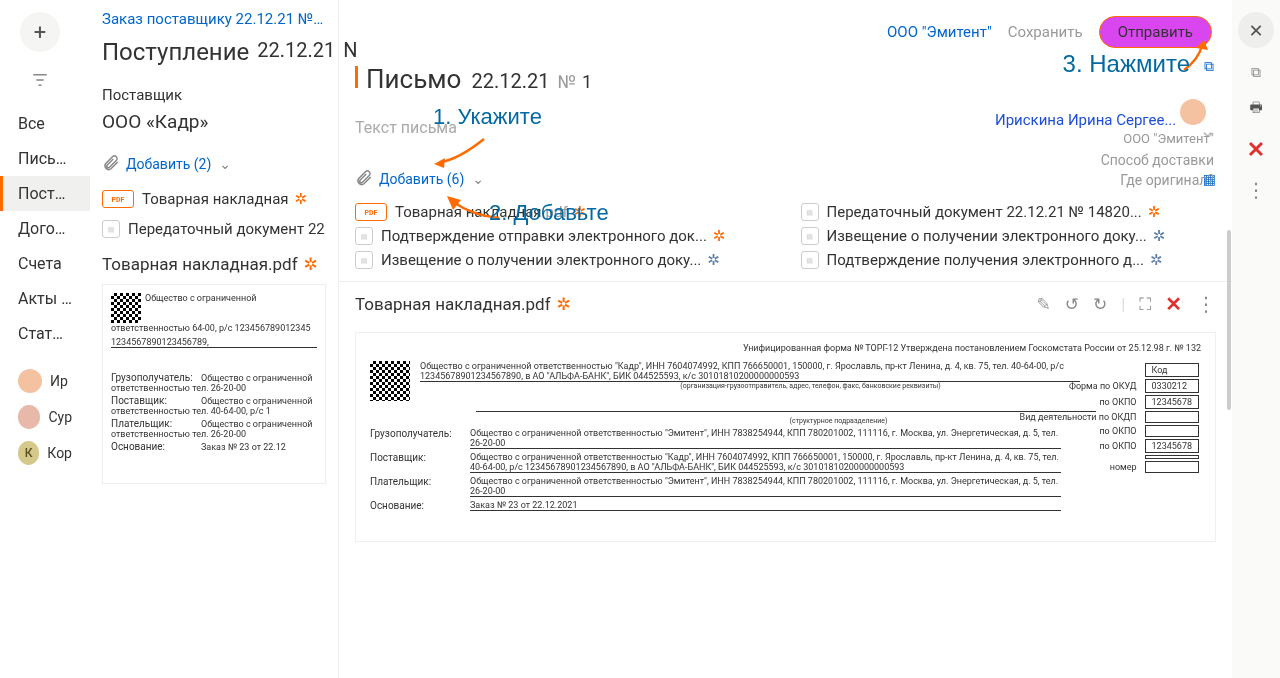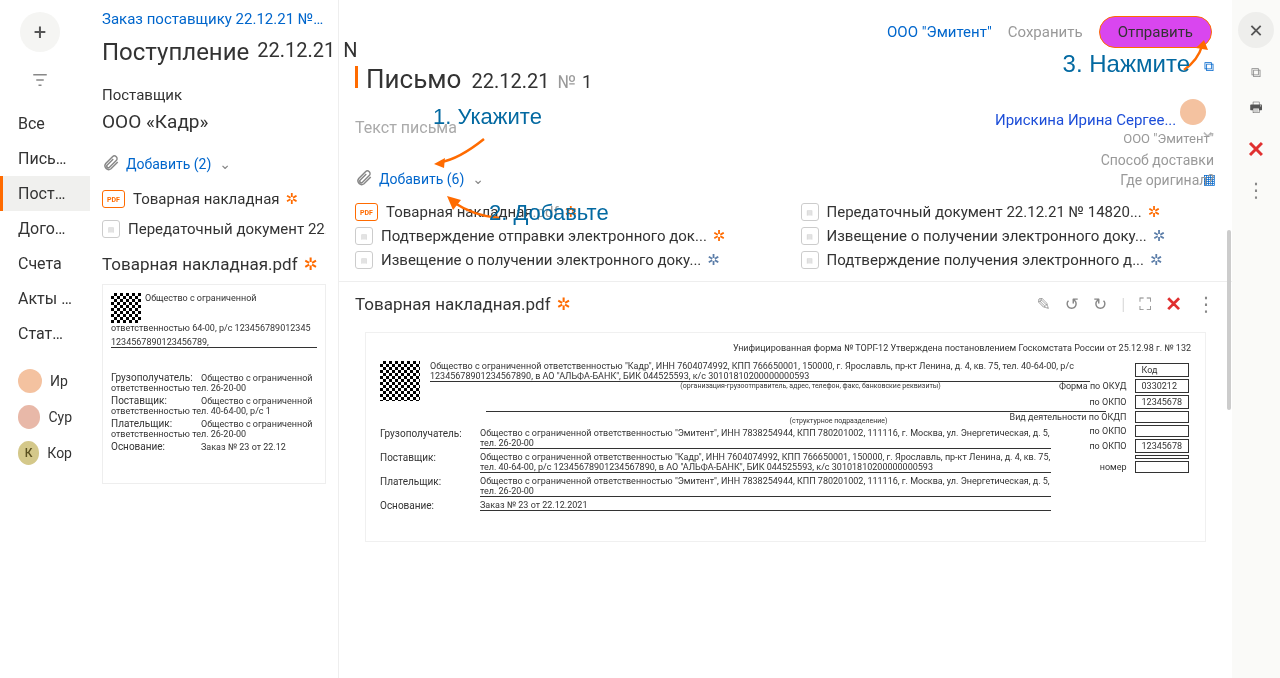--- a/index.html
+++ b/index.html
@@ -55,42 +55,42 @@
 .file-grid{display:grid;grid-template-columns:1fr 1fr;gap:6px 30px;padding:4px 16px 12px}
 .fg-row{display:flex;align-items:center;font-size:15px;color:#333;white-space:nowrap;overflow:hidden}
 .fg-row .txt{overflow:hidden;text-overflow:ellipsis}
 .fg-ros{color:#ff6b00;margin-left:6px;flex-shrink:0}
 .fg-ros.blue{color:#5b7da8}
 .preview-bar{display:flex;align-items:center;padding:10px 16px;border-top:1px solid #eee;font-size:17px}
 .preview-tools{margin-left:auto;display:flex;align-items:center;gap:14px;color:#888}
 .pencil{color:#999}
 .redx{color:#e03030;font-weight:bold;font-size:20px}
 .dots{color:#888;font-size:20px}
-.doc-view{margin:6px 26px;border:1px solid #f0f0f0;padding:10px 14px;font-size:9px;background:#fff;height:210px;overflow:hidden;position:relative}
+.doc-view{margin:6px 16px;border:1px solid #f0f0f0;padding:10px 14px;font-size:9px;background:#fff;height:210px;overflow:hidden;position:relative}
 .form-header{text-align:right;font-size:9px;margin-bottom:8px}
 .code-table{position:absolute;right:14px;top:28px;font-size:9px}
 .code-table td{border:1px solid #333;padding:1px 6px}
 .code-label{text-align:right;padding-right:4px;border:none!important}
 .dv-line{margin:3px 0;font-size:9px}
 .dv-label{display:inline-block;width:100px;font-size:10px;vertical-align:top}
 .dv-val{display:inline-block;width:calc(100% - 240px);border-bottom:1px solid #333;font-size:9px}
 .dv-note{text-align:center;font-size:7px;color:#333}
 .rightbar{width:48px;background:#fafaf8;display:flex;flex-direction:column;align-items:center;padding-top:12px;gap:16px}
 .rb-btn{width:36px;height:36px;border-radius:50%;background:#eeeeec;display:flex;align-items:center;justify-content:center;cursor:pointer;color:#555;font-size:18px}
 .annot{position:absolute;color:#0369a1;font-family:Liberation Sans, sans-serif;font-size:22px;pointer-events:none;z-index:50}
 .arrow{position:absolute;z-index:49}
 .arrow path{stroke:#ff6b00;stroke-width:2.5;fill:none}
 .arrow polygon{fill:#ff6b00}
 .sender-box{position:absolute;right:18px;top:60px;width:250px;text-align:right}
 .sender-box .newwin{color:#0066cc;float:right;margin-top:-2px}
 .sender-name{color:#1d4ed8;font-size:15px;white-space:nowrap;overflow:hidden;text-overflow:ellipsis}
 .sender-org{color:#999;font-size:13px;margin-top:2px}
 .sender-links{color:#999;font-size:14px;margin-top:6px}
 .sender-links div{margin-top:4px;cursor:pointer}
-.pdf-ic{display:inline-block;width:23px;height:18px;border:1.5px solid #ff6b00;border-radius:3px;color:#ff6b00;font-size:7px;font-weight:bold;text-align:center;line-height:18px;margin-right:8px;flex-shrink:0}
+.pdf-ic{display:inline-block;width:32px;height:18px;border:1.5px solid #ff6b00;border-radius:3px;color:#ff6b00;font-size:7px;font-weight:bold;text-align:center;line-height:18px;margin-right:8px;flex-shrink:0}
 .doc-ic{display:inline-block;width:18px;height:18px;border:1.5px solid #ccc;border-radius:3px;color:#ccc;font-size:7px;text-align:center;line-height:18px;margin-right:8px;flex-shrink:0}
 .scrollbar{position:absolute;right:0;top:0;bottom:0;width:6px}
 .scrollbar .thumb{position:absolute;right:1px;width:4px;background:#ccc;border-radius:2px}
 svg.ic{width:18px;height:18px;stroke:currentColor;fill:none;stroke-width:2}
 </style>
 </head>
 <body>
 
 <div class="app">
 

